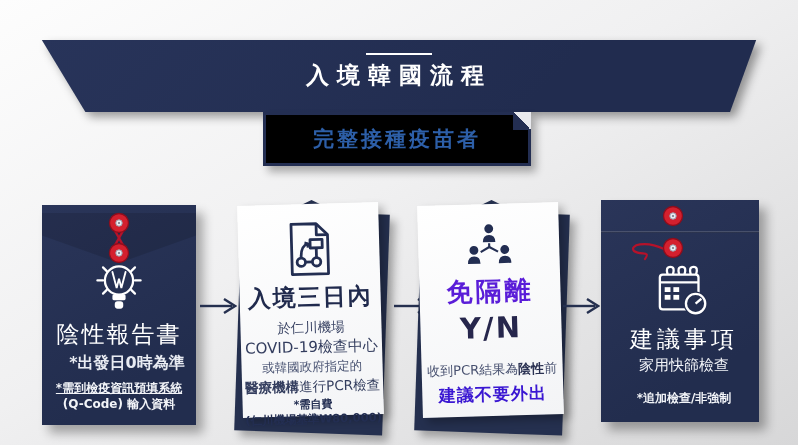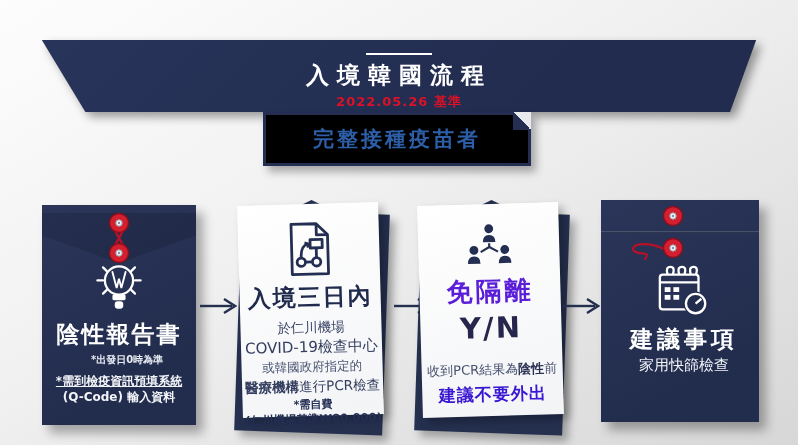--- a/index.html
+++ b/index.html
@@ -33,23 +33,23 @@
     background:linear-gradient(150deg,#2a3559 0%,#222d4e 75%);
     box-shadow:7px 8px 10px rgba(0,0,0,.32); }
   .env-flap1 { position:absolute; top:8px; left:0; right:0; height:50px;
     background:rgba(0,0,0,.12);
     clip-path:polygon(0 0,100% 0,100% 45%,50% 100%,0 45%); }
   .closure { position:absolute; left:50%; transform:translateX(-50%); top:4px; }
   .closure4 { position:absolute; left:0; top:0; }
   .fold-line4 { position:absolute; left:0; right:0; top:31px; height:2px;
     background:linear-gradient(rgba(255,255,255,.22),rgba(0,0,0,.25)); }
 
-  .step-title { font-size:23px; font-weight:bold; letter-spacing:2px; color:#fff; }
+  .step-title { font-size:23px; font-weight:normal; letter-spacing:2px; color:#fff; }
   .env-body-line { font-size:15px; line-height:21px; color:#f2f4f8; }
-  .env-small-note { font-size:10px; font-weight:bold; margin-top:3px; color:#e8ebf2;margin-left:16px; }
+  .env-small-note { font-size:16px; font-weight:bold; margin-top:3px; color:#e8ebf2;margin-left:16px; }
   .env-footnote { font-size:12px; font-weight:bold; line-height:16px; color:#f2f4f8; }
 
   
   .paper-group { position:absolute; }
   .env-back { position:absolute; left:11px; right:8px; top:14px; bottom:5px;
     background:#25304f; transform:rotate(2deg);
     box-shadow:6px 6px 9px rgba(0,0,0,.3); }
   .env-back-flap { position:absolute; left:14px; right:12px; top:2px; height:34px;
     background:#25304f; clip-path:polygon(50% 0,100% 100%,0 100%); }
   .paper { position:absolute; left:13px; right:13px; top:6px; bottom:22px;
@@ -75,21 +75,20 @@
 
   .icon-block { display:block; margin:0 auto; }
 </style>
 </head>
 <body>
 
 <div class="banner-wrap">
   <div class="banner">
     <div class="banner-line"></div>
     <div class="banner-title">入境韓國流程</div>
-    <div class="banner-date">2022.05.26 基準</div>
   </div>
 </div>
 
 <div class="category-card">
   <span class="category-label">完整接種疫苗者</span>
   <div class="category-fold"></div>
 </div>
 
 <div class="env-card" style="left:42px; top:205px; width:154px; height:220px;">
   <div class="env-flap1"></div>
@@ -224,14 +223,15 @@
         <rect x="19" y="32" width="6" height="5"></rect>
       </g>
       <circle cx="42" cy="41" r="12.5" fill="#222d4e"></circle>
       <g stroke="#fff" stroke-width="2.4" fill="none">
         <circle cx="42" cy="41" r="10"></circle>
         <path d="M42 41 L48 36"></path>
       </g>
     </svg>
     <div class="step-title" style="margin-top:4px; letter-spacing:4px;">建議事項</div>
     <div class="env-body-line">家用快篩檢查</div>
+    <div class="env-footnote" style="margin-top:14px;">*追加檢查/非強制</div>
   </div>
 </div>
 
 </body></html>

